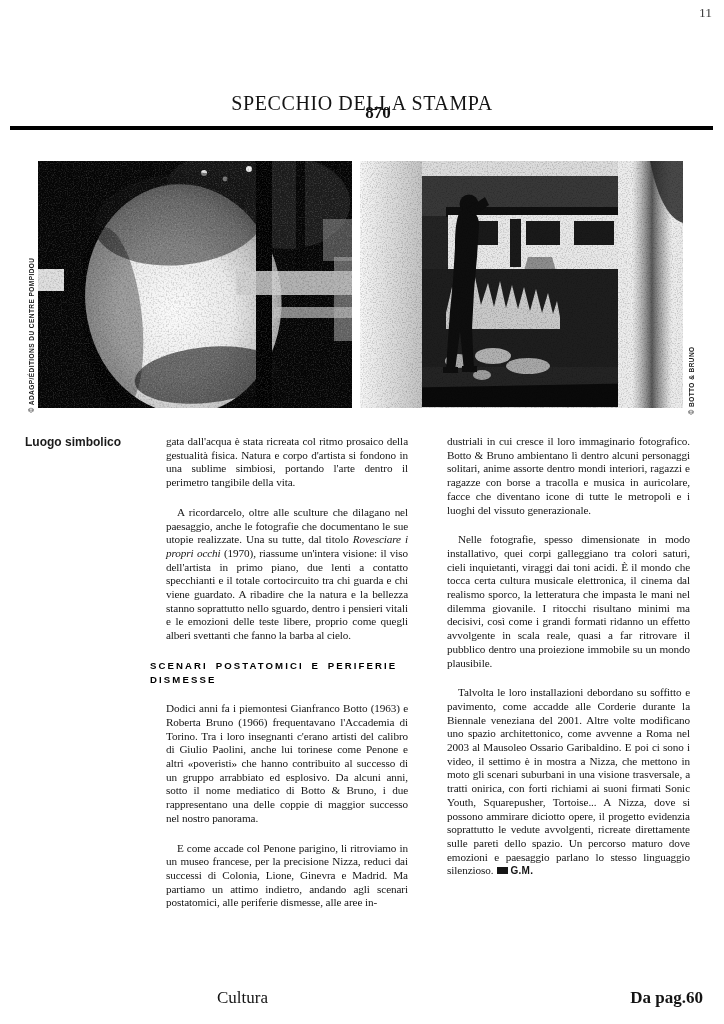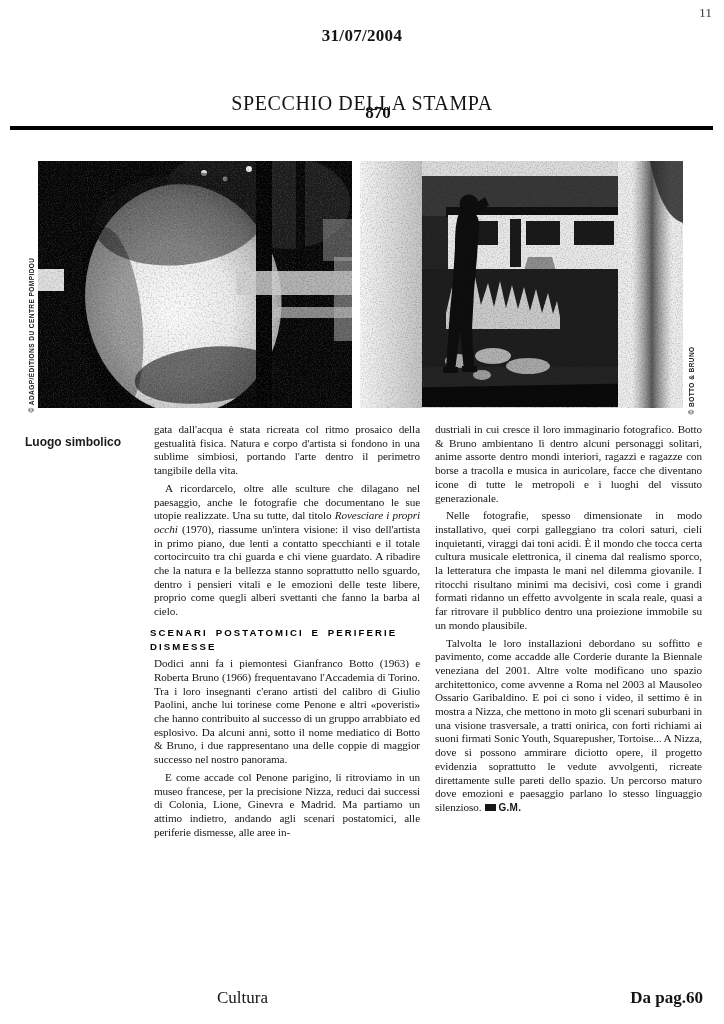--- a/index.html
+++ b/index.html
@@ -30,40 +30,39 @@
   .caption{position:absolute;left:25px;top:436px;width:124px;
            font-family:"Liberation Sans","DejaVu Sans",sans-serif;font-size:10.4px;line-height:13.2px;color:#1b1b1b;}
   .cap-title{font-weight:bold;font-size:12px;margin-bottom:1px;}
   .cap-body{white-space:pre-line;}
 
   
   .col{position:absolute;top:419px;width:274px;font-size:11.2px;line-height:13.7px;
        text-align:justify;letter-spacing:-0.1px;color:#151515;hyphens:auto;}
   .col1{left:150px;}
   .col2{left:431px;width:275px;}
-  .para{margin:4px;}
+  .para{margin:16px;}
   .ind{text-indent:11px;}
   .subhead{font-family:"Liberation Sans","DejaVu Sans",sans-serif;font-size:9.6px;font-weight:bold;
            letter-spacing:2.1px;word-spacing:3px;margin:7px 0 1px;text-align:left;color:#000;}
   .it{font-style:italic;}
   .bd{font-weight:bold;}
   .sans{font-family:"Liberation Sans","DejaVu Sans",sans-serif;font-size:10px;letter-spacing:.3px;}
   .mark{display:inline-block;width:11px;height:7px;background:#161616;margin:0 2px 0 4px;}
 
   
   .footer-left{position:absolute;left:217px;top:988px;font-size:17px;font-weight:normal;}
   .footer-right{position:absolute;right:21px;top:988px;font-size:17px;font-weight:bold;}
 </style>
 </head>
 <body>
 
 <div class="page">
 
   <div class="pagenum">11</div>
-  <div class="hdate">31/07/2004</div>
   <div class="htitle">SPECCHIO DELLA STAMPA</div>
   <div class="hissue">870</div>
   <div class="hrule"></div>
 
   <div class="credit credit-left">© ADAGP/ÉDITIONS DU CENTRE POMPIDOU</div>
 
   <div class="photo photo-left">
     <svg width="314" height="247" viewBox="0 0 314 247" xmlns="http://www.w3.org/2000/svg">
       <defs>
         <radialGradient id="eggGrad" cx="45%" cy="55%" r="65%">

